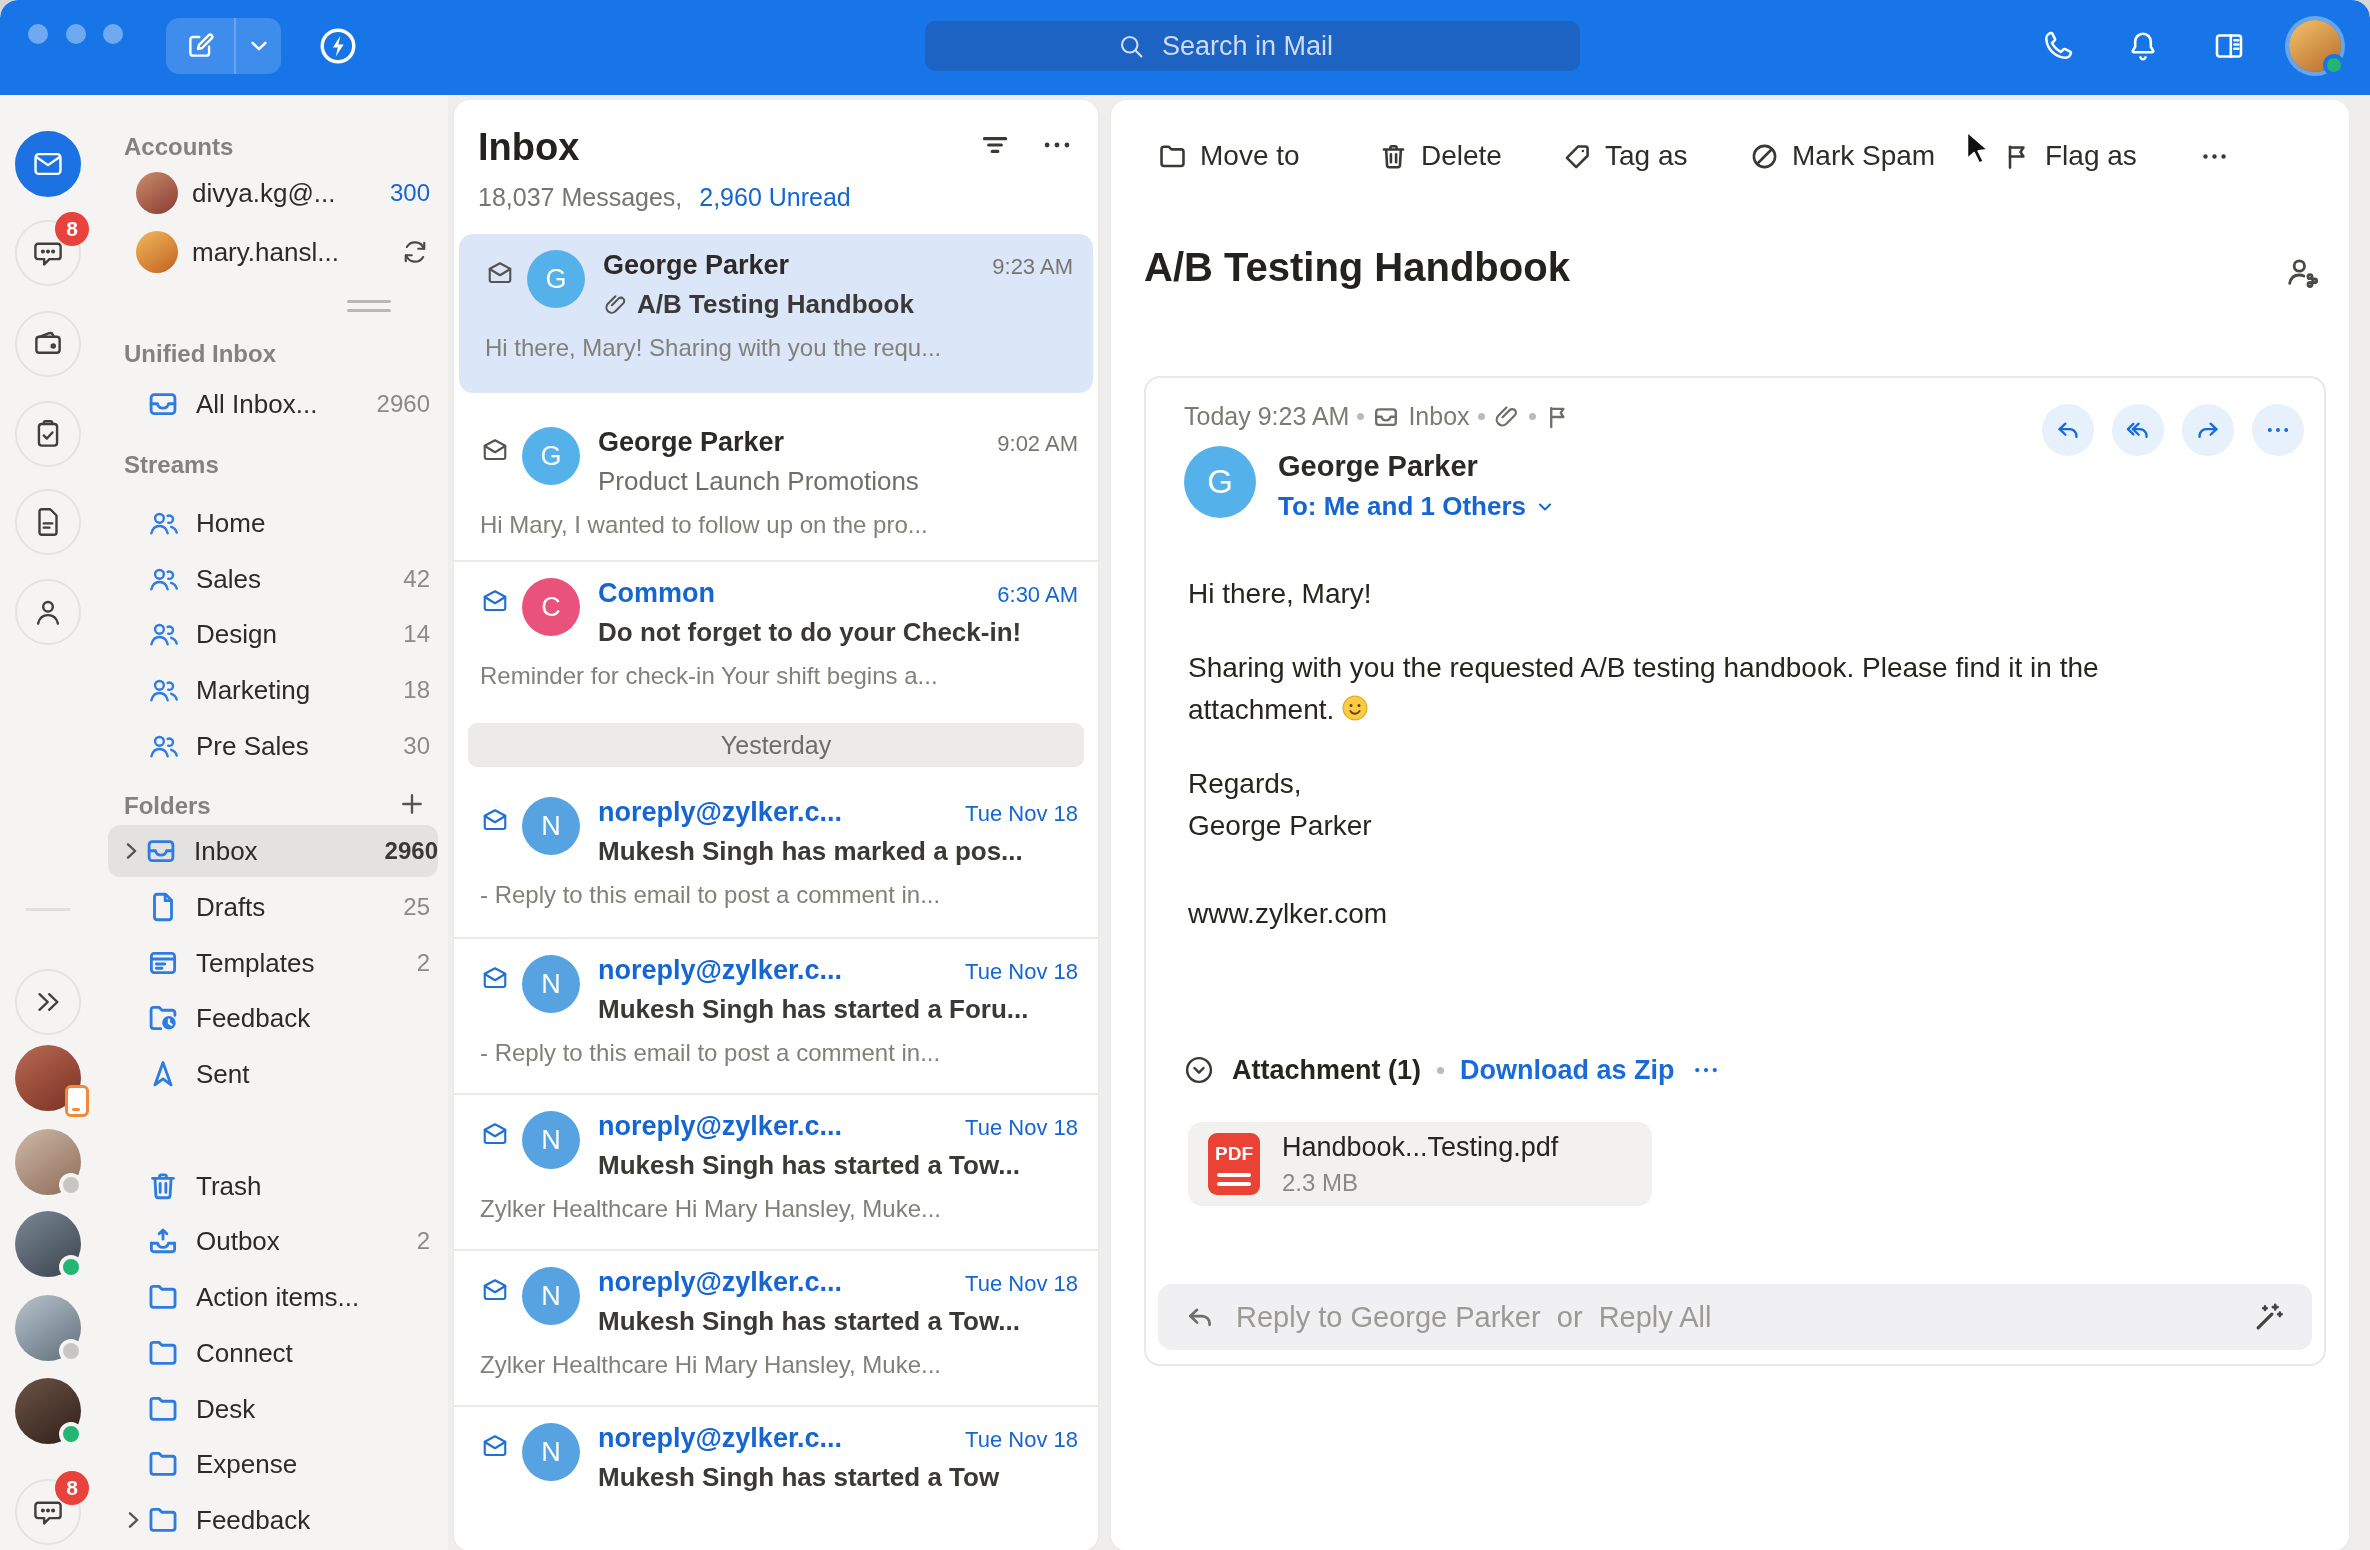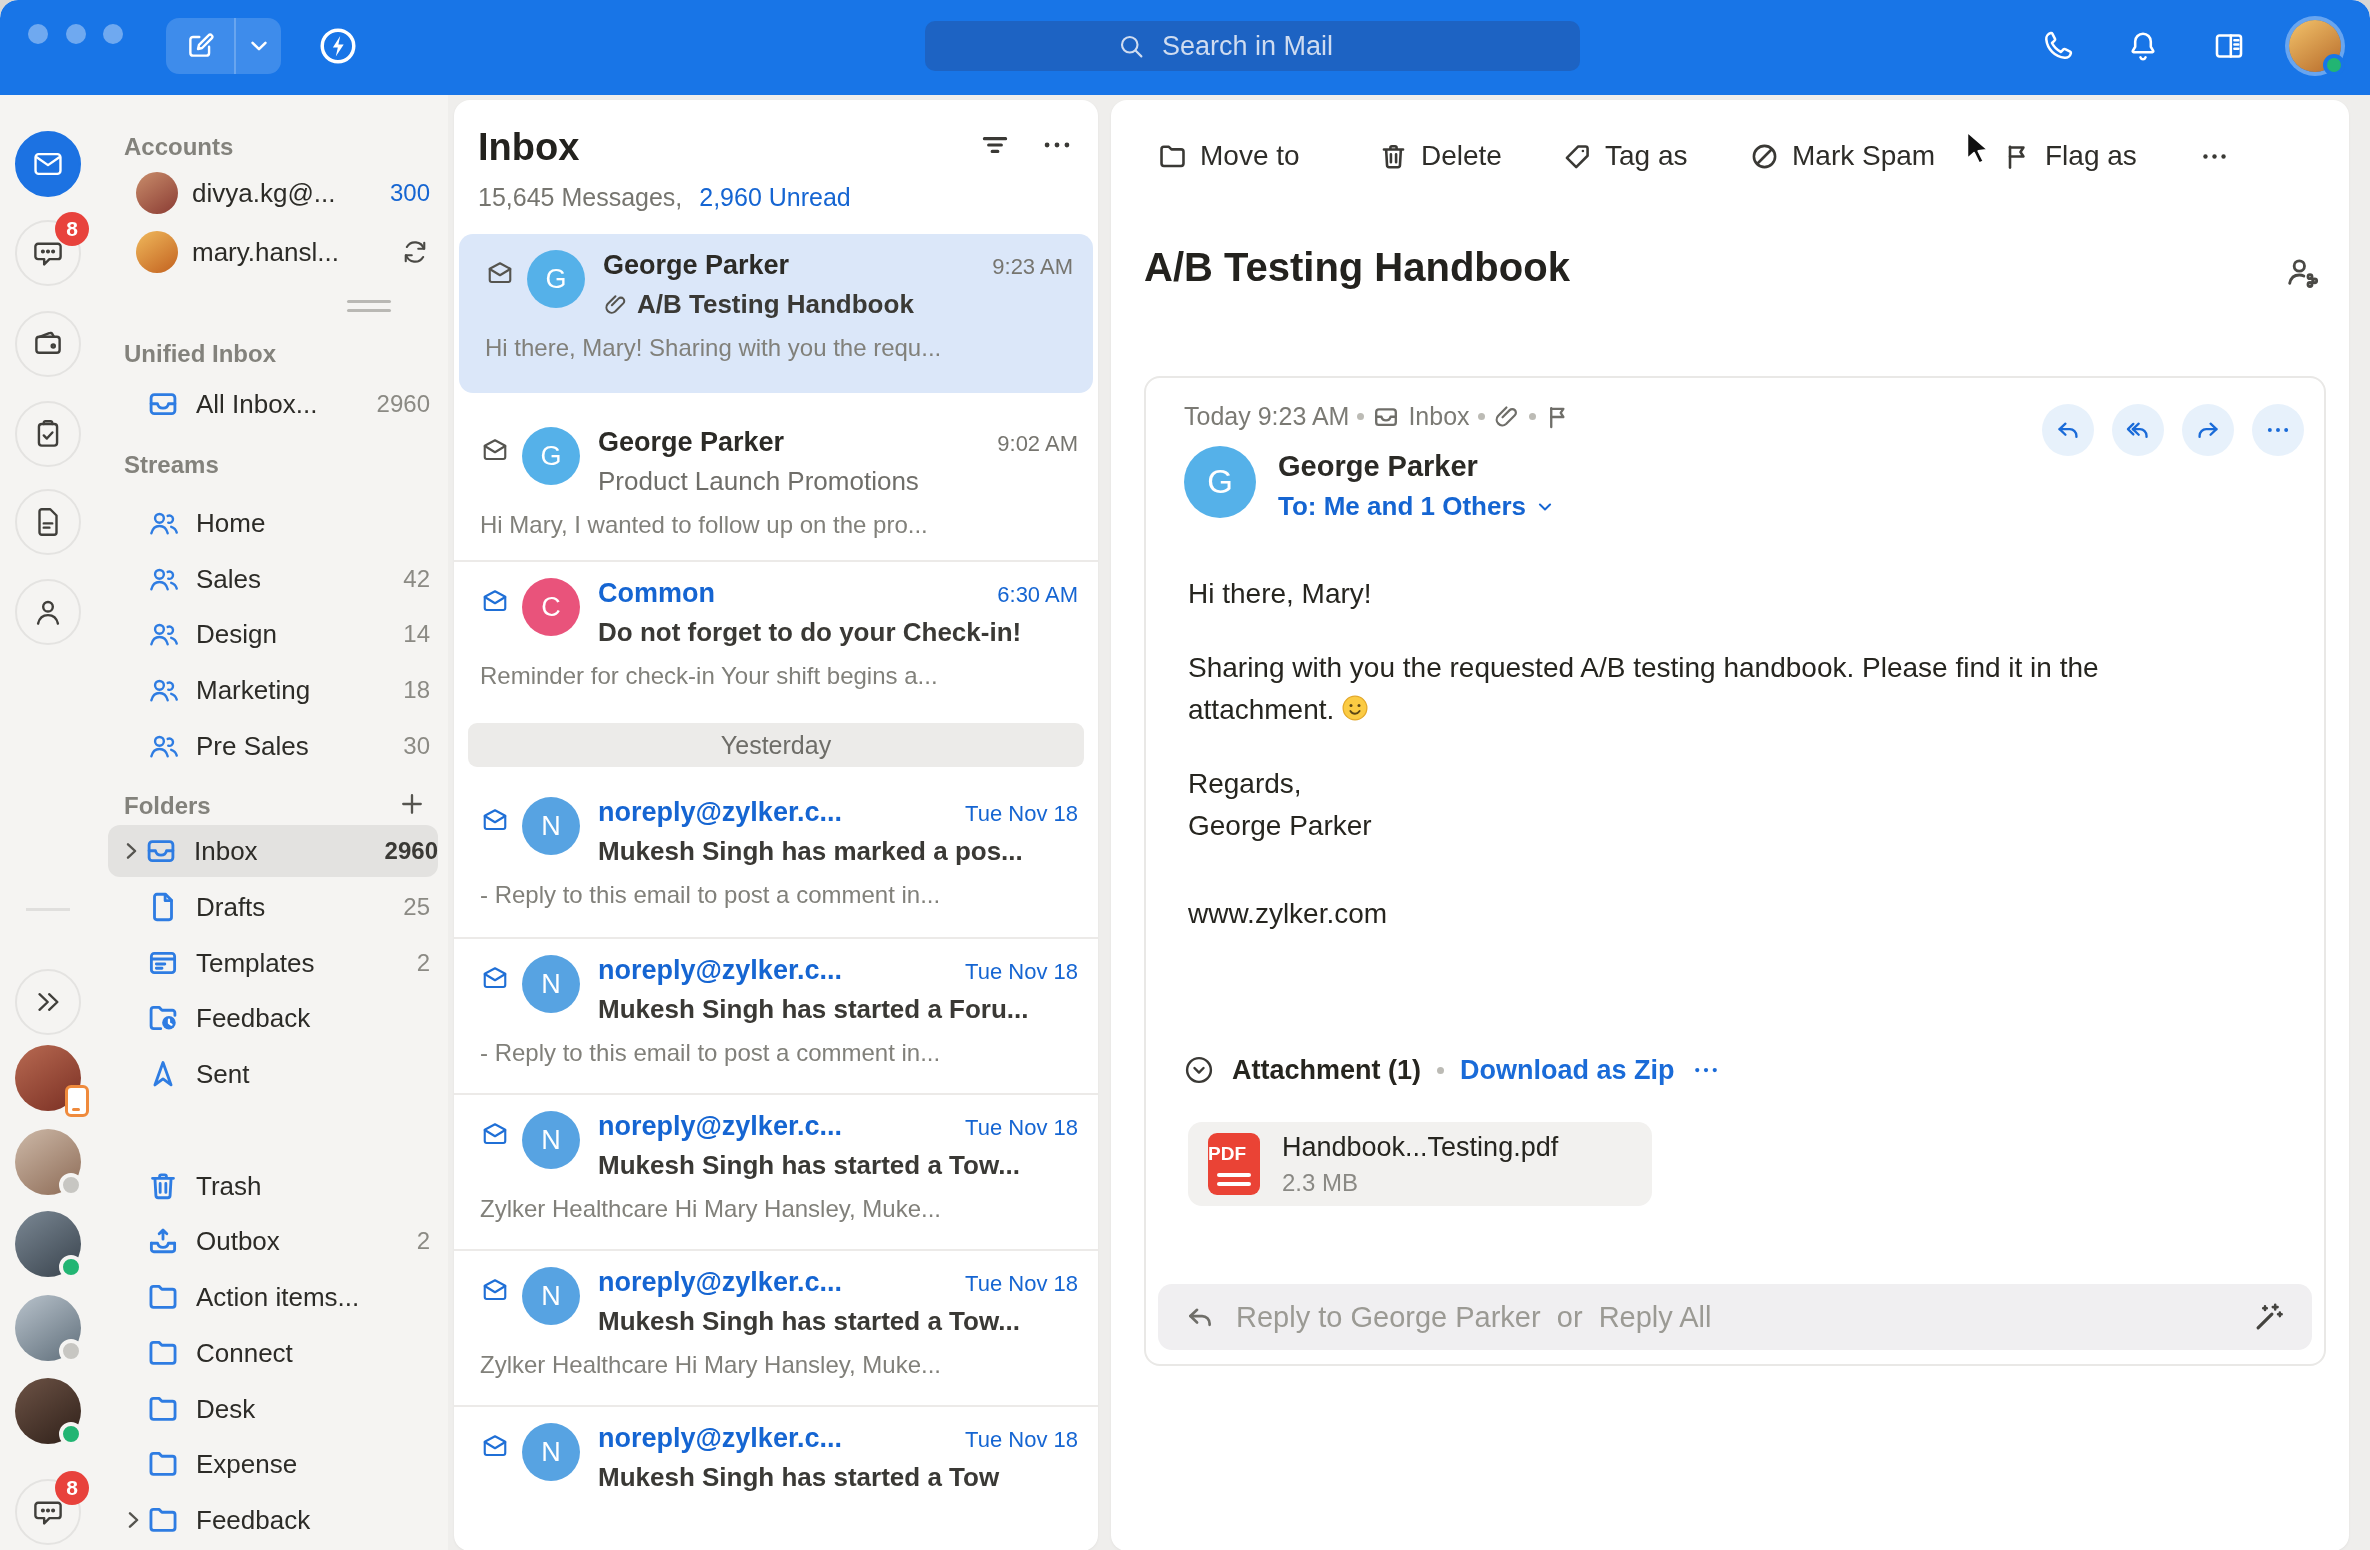--- a/index.html
+++ b/index.html
@@ -112,21 +112,21 @@
   .rbody .p3{margin-top:32px;}
   .rbody .p5{margin-top:46px;}
   .emoji{display:inline-block;width:30px;height:30px;vertical-align:-4px;margin-left:6px;}
   .attach-head{position:absolute;left:36px;top:675px;display:flex;align-items:center;gap:16px;}
   .attach-head .cic{width:34px;height:34px;color:#3a3935;}
   .attach-head .atitle{font-size:27px;font-weight:800;color:#26251f;}
   .attach-head .zip{font-size:27px;font-weight:600;color:#1a6bd8;}
   .attach-head .amore{width:30px;height:30px;color:#1a6bd8;}
   .attcard{position:absolute;left:42px;top:744px;width:464px;height:84px;background:#f2f1ef;border-radius:14px;display:flex;align-items:center;padding:0 20px;}
   .pdfic{width:52px;height:62px;background:#ea4335;border-radius:9px;position:relative;margin-right:22px;flex:none;}
-  .pdfic .t{position:absolute;top:10px;left:0;right:0;color:#fff;font-size:19px;font-weight:800;}
+  .pdfic .t{position:absolute;top:10px;left:0;right:0;text-align:center;color:#fff;font-size:19px;font-weight:800;}
   .pdfic .l1,.pdfic .l2{position:absolute;left:9px;right:9px;height:4px;background:#fff;border-radius:2px;}
   .pdfic .l1{bottom:18px;} .pdfic .l2{bottom:9px;}
   .fname{font-size:27px;color:#26251f;white-space:nowrap;}
   .fsize{font-size:24px;color:#8a8984;margin-top:6px;}
   .replybar{position:absolute;left:12px;bottom:14px;right:12px;height:66px;background:#f0eff1;border-radius:14px;display:flex;align-items:center;padding:0 26px;}
   .replybar .rarr{width:32px;height:32px;color:#6f6e69;margin-right:20px;}
   .replybar .ph{font-size:29px;color:#9b9a94;white-space:pre;flex:1;overflow:hidden;}
   .replybar .wand{width:36px;height:36px;color:#44433f;}
 
   .cursor{position:absolute;left:1958px;top:127px;width:40px;height:40px;z-index:50;}
@@ -525,21 +525,21 @@
           </svg>
         </span>
       <span class="name">Feedback</span>
     </div>
   </div>
 
   <div class="listcard">
     <div class="lhead">
       <div class="ltitle">Inbox</div>
       <div class="lcounts">
-        <span class="gray">15,645 Messages,</span>
+        <span class="gray">18,037 Messages,</span>
         <span class="blue">2,960 Unread</span>
       </div>
       <div class="lhicon ic" style="right:86px">
           <svg viewBox="0 0 24 24" fill="none" stroke="currentColor" stroke-width="1.7" stroke-linecap="round" stroke-linejoin="round">
             <path d="M4.5 7.5h15M7.5 12h9M10 16.5h4" stroke-width="2.2"></path>
           </svg>
         </div>
       <div class="lhicon ic" style="right:24px">
           <svg viewBox="0 0 24 24" fill="none" stroke="currentColor" stroke-width="1.7" stroke-linecap="round" stroke-linejoin="round">
             <circle cx="5" cy="12" r="1.7" fill="currentColor" stroke="none"></circle>

